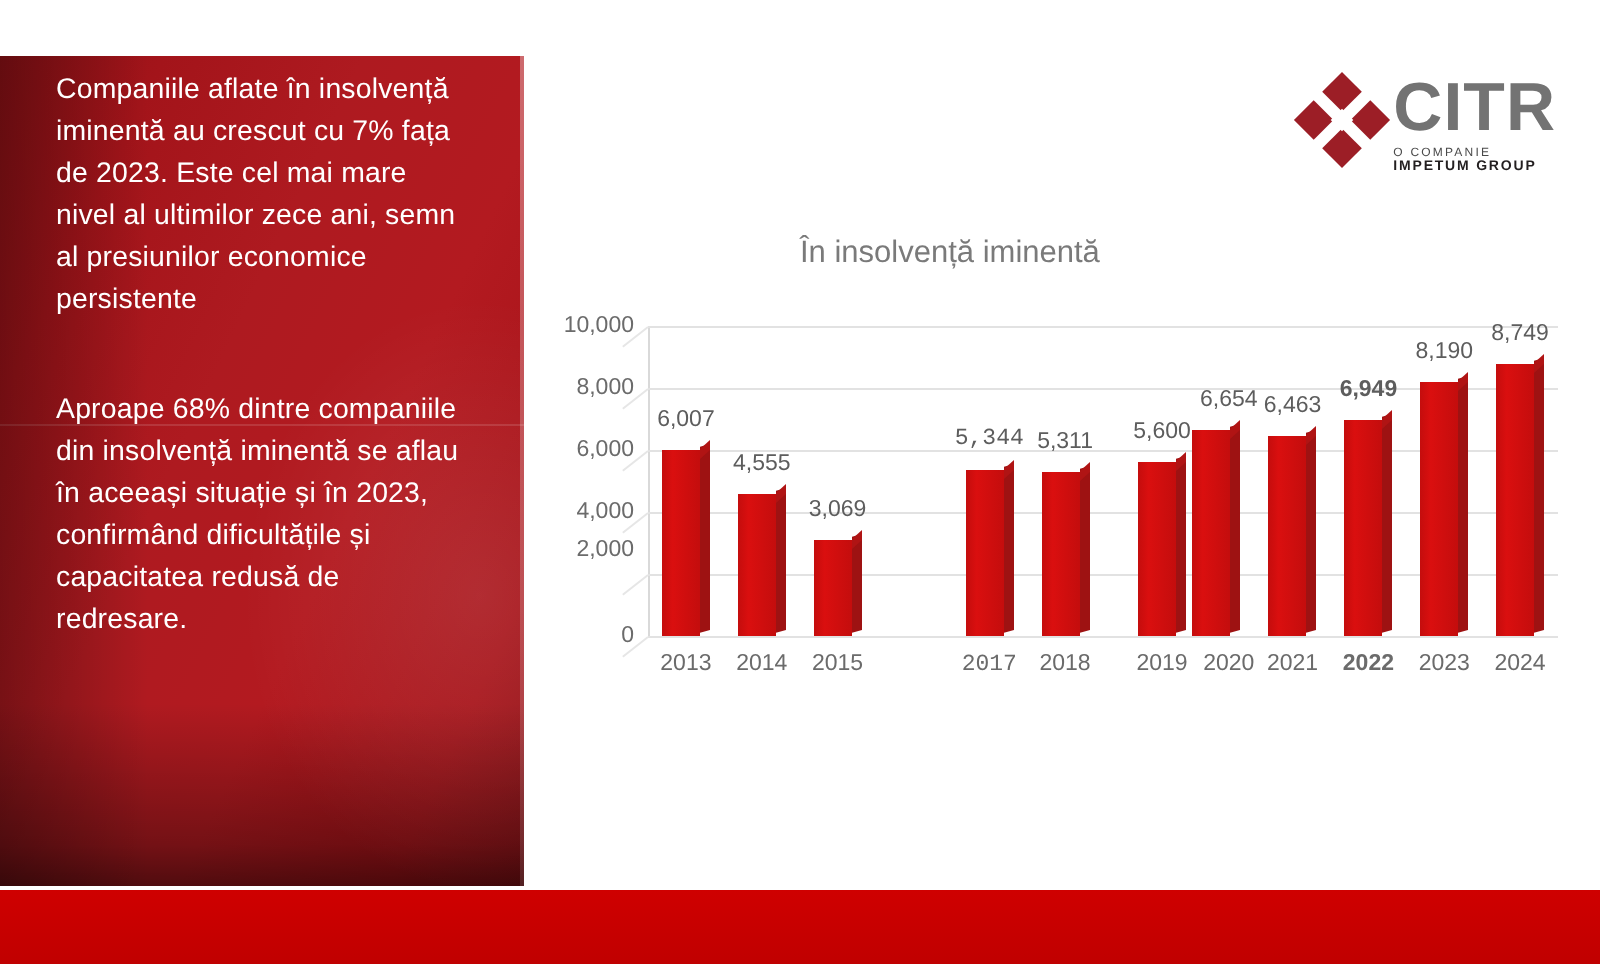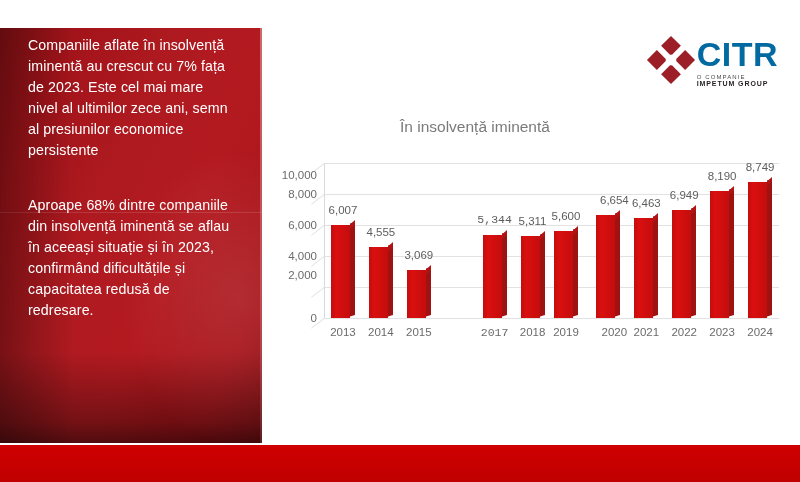--- a/index.html
+++ b/index.html
@@ -82,21 +82,21 @@
   #logo-mark i{
     position:absolute; display:block; background:#9c1e26;
   }
   #logo-mark i.q1{ left:0;  top:0;  width:14px; height:14px; }
   #logo-mark i.q2{ right:0; top:0;  width:14px; height:14px; }
   #logo-mark i.q3{ left:0;  bottom:0;width:14px; height:14px;}
   #logo-mark i.q4{ right:0; bottom:0;width:14px;height:14px; }
   #logo-mark i.center{ left:13px; top:13px; width:8px; height:8px; background:#ffffff; }
   #logo-text{ display:flex; flex-direction:column; }
   #logo-word{
-    font-size:34px; font-weight:bold; color:#0369a1;
+    font-size:34px; font-weight:bold; color:#737373;
     letter-spacing:0.5px; line-height:0.95;
     font-family:"Liberation Sans", sans-serif;
   }
   #logo-sub1{
     font-size:6px; color:#4a4a4a; letter-spacing:1.1px;
     margin-top:4px; font-family:"Liberation Sans", sans-serif;
   }
   #logo-sub2{
     font-size:7px; color:#231f20; letter-spacing:0.9px;
     font-weight:bold; font-family:"Liberation Sans", sans-serif;
@@ -209,21 +209,21 @@
         <div class="grid-depth" style="top: 93px; left: -16px;"></div>
         <div class="ytick" style="top: 93px;">4,000</div>
         <div class="gridline" style="top: 62px;"></div>
         <div class="grid-depth" style="top: 62px; left: -16px;"></div>
         <div class="ytick" style="top: 62px;">6,000</div>
         <div class="gridline" style="top: 31px;"></div>
         <div class="grid-depth" style="top: 31px; left: -16px;"></div>
         <div class="ytick" style="top: 31px;">8,000</div>
         <div class="gridline" style="top: 0px;"></div>
         <div class="grid-depth" style="top: 0px; left: -16px;"></div>
-        <div class="ytick" style="top: 0px; margin-top: 12px;">10,000</div>
+        <div class="ytick" style="top: 0px;">10,000</div>
       </div>
     <div id="bars">
         <div class="bar-slot" style="left: 6.95833px; height: 155px;">
           <div class="bar" style="height: 93.1085px;">
             <div class="bar-side" style="height: 93.1085px; right: -5px;"></div>
             <div class="bar-top" style="bottom: 93.1085px; right: -5px;"></div>
           </div>
           <div class="bar-label" style="bottom: 102.109px;">6,007</div>
           <div class="xtick">2013</div>
         </div>
@@ -252,21 +252,21 @@
           <div class="xtick">2017</div>
         </div>
         <div class="bar-slot" style="left: 196.542px; height: 155px;">
           <div class="bar" style="height: 82.3205px;">
             <div class="bar-side" style="height: 82.3205px; right: -5px;"></div>
             <div class="bar-top" style="bottom: 82.3205px; right: -5px;"></div>
           </div>
           <div class="bar-label" style="bottom: 91.3205px;">5,311</div>
           <div class="xtick">2018</div>
         </div>
-        <div class="bar-slot" style="left: 230px; height: 116px;">
+        <div class="bar-slot" style="left: 245px; height: 116px;">
           <div class="bar" style="height: 86.8px;">
             <div class="bar-side" style="height: 86.8px; right: -5px;"></div>
             <div class="bar-top" style="bottom: 86.8px; right: -5px;"></div>
           </div>
           <div class="bar-label" style="bottom: 95.8px;">5,600</div>
           <div class="xtick">2019</div>
         </div>
         <div class="bar-slot" style="left: 272.375px; height: 155px; padding-left: 12px;">
           <div class="bar" style="height: 103.137px;">
             <div class="bar-side" style="height: 103.137px; right: -5px;"></div>
@@ -276,21 +276,21 @@
           <div class="xtick">2020</div>
         </div>
         <div class="bar-slot" style="left: 310.292px; height: 155px;">
           <div class="bar" style="height: 100.177px;">
             <div class="bar-side" style="height: 100.177px; right: -5px;"></div>
             <div class="bar-top" style="bottom: 100.177px; right: -5px;"></div>
           </div>
           <div class="bar-label" style="bottom: 109.177px;">6,463</div>
           <div class="xtick">2021</div>
         </div>
-        <div class="bar-slot" style="left: 348.208px; height: 185px;">
+        <div class="bar-slot" style="left: 348.208px; height: 185px; font-weight: bold;">
           <div class="bar" style="height: 107.709px;">
             <div class="bar-side" style="height: 107.709px; right: -5px;"></div>
             <div class="bar-top" style="bottom: 107.709px; right: -5px;"></div>
           </div>
           <div class="bar-label" style="bottom: 116.709px;">6,949</div>
           <div class="xtick">2022</div>
         </div>
         <div class="bar-slot" style="left: 386.125px; height: 155px;">
           <div class="bar" style="height: 126.945px;">
             <div class="bar-side" style="height: 126.945px; right: -5px;"></div>

